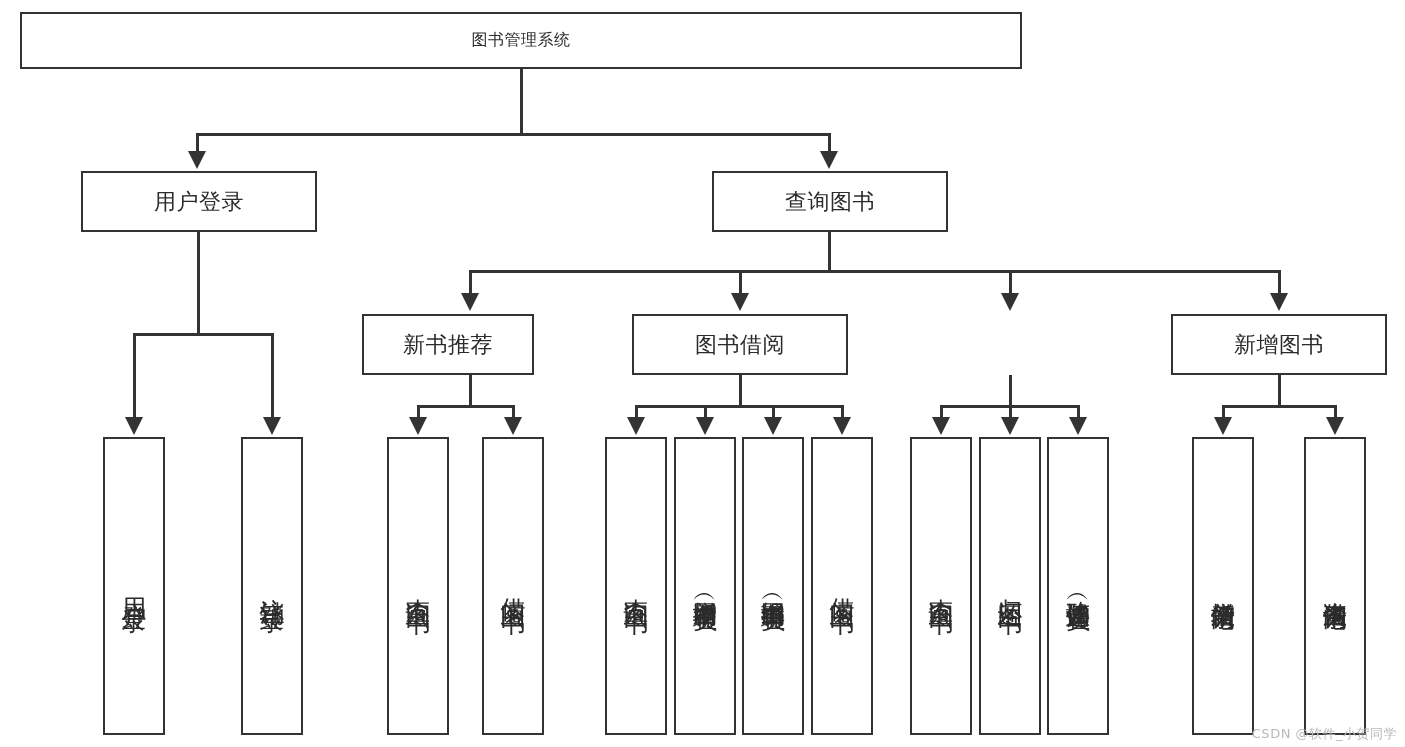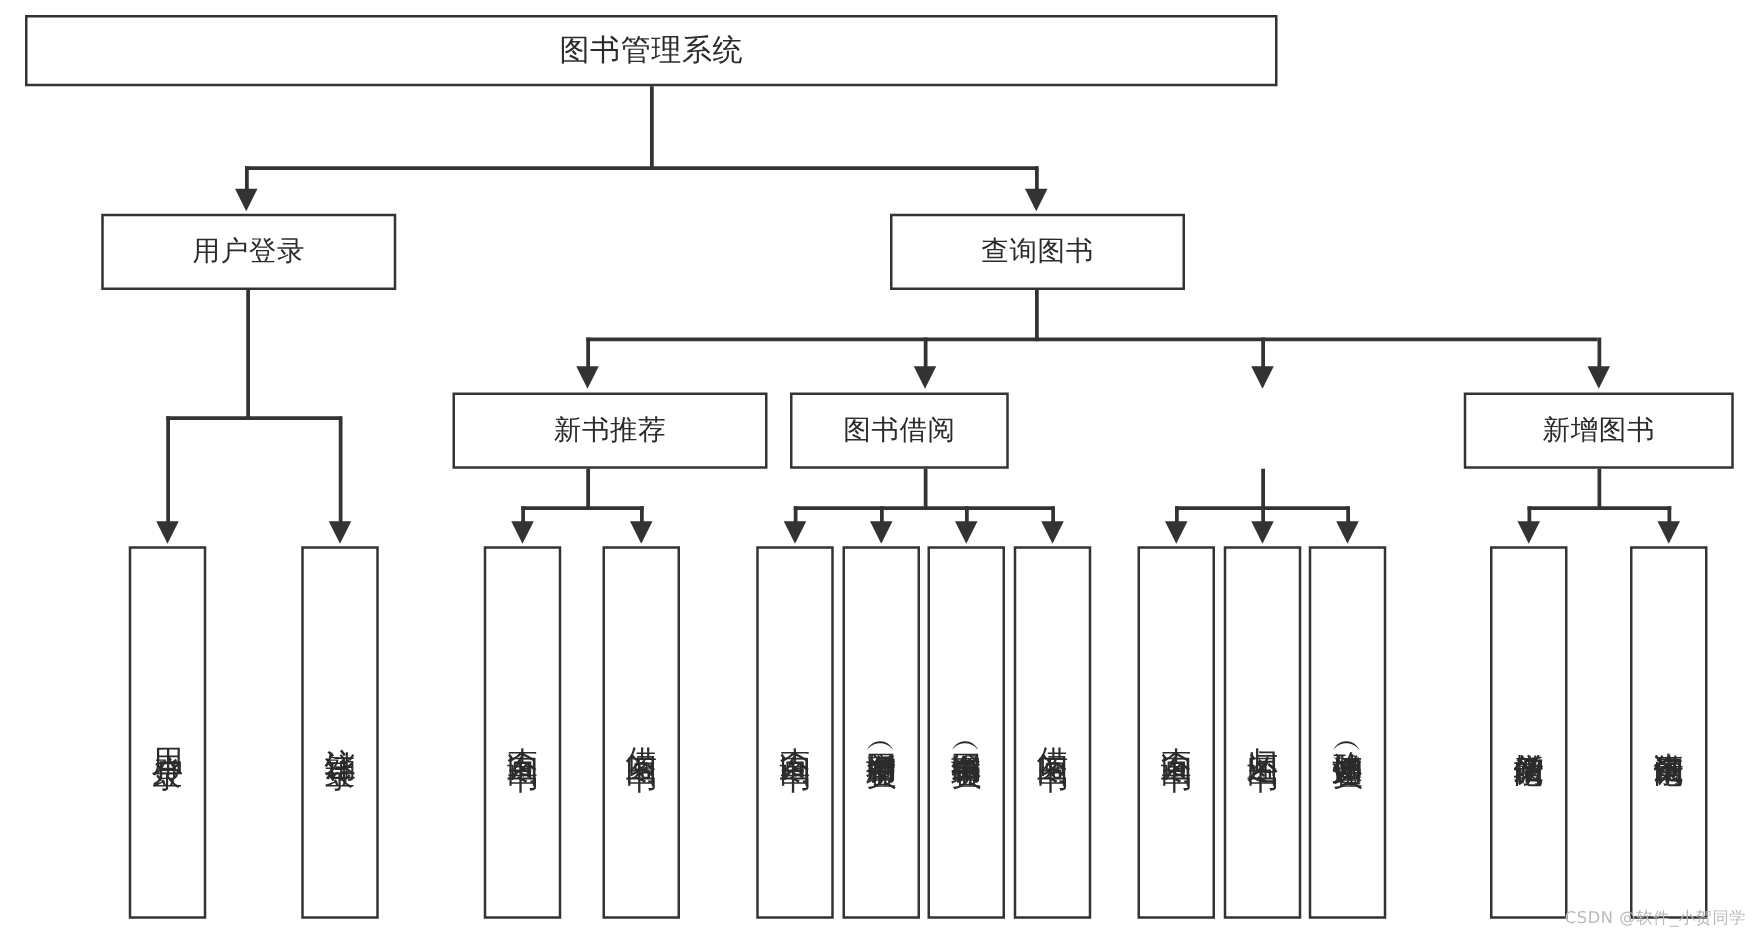--- a/index.html
+++ b/index.html
@@ -27,21 +27,21 @@
   }
   .node .lbl{
     display:block;
     text-align:center;
     line-height:1.16;
     white-space:nowrap;
     letter-spacing:0.5px;
   }
   
   .node.h .lbl{font-size:22px;}
-  .node.root .lbl{font-size:24px;}
+  .node.root .lbl{font-size:16px;}
   
   .node.v{
     padding:4px 0;
   }
   .node.v .lbl{
     writing-mode:vertical-rl;
     text-orientation:upright;
     font-size:25px;
     line-height:1.0;
     letter-spacing:4px;
@@ -117,24 +117,24 @@
   <div class="hline" style="left:469px;top:270px;width:809px;"></div>
   <div class="vline" style="left:469px;top:270px;height:25px;"></div>
   <div class="arrow" style="left:461px;top:293px;"></div>
   <div class="vline" style="left:739px;top:270px;height:25px;"></div>
   <div class="arrow" style="left:731px;top:293px;"></div>
   <div class="vline" style="left:1009px;top:270px;height:25px;"></div>
   <div class="arrow" style="left:1001px;top:293px;"></div>
   <div class="vline" style="left:1278px;top:270px;height:25px;"></div>
   <div class="arrow" style="left:1270px;top:293px;"></div>
 
-  <div class="node h" style="left:362px;top:314px;width:252px;height:61px;">
+  <div class="node h" style="left:362px;top:314px;width:172px;height:61px;">
     <span class="lbl">新书推荐</span>
   </div>
-  <div class="node h" style="left:632px;top:314px;width:175px;height:61px;">
+  <div class="node h" style="left:632px;top:314px;width:216px;height:61px;">
     <span class="lbl">图书借阅</span>
   </div>
   <div class="node h" style="left:1171px;top:314px;width:216px;height:61px;">
     <span class="lbl">新增图书</span>
   </div>
 
   <div class="vline" style="left:469px;top:375px;height:33px;"></div>
   <div class="hline" style="left:417px;top:405px;width:98px;"></div>
   <div class="vline" style="left:417px;top:405px;height:14px;"></div>
   <div class="arrow" style="left:409px;top:417px;"></div>

